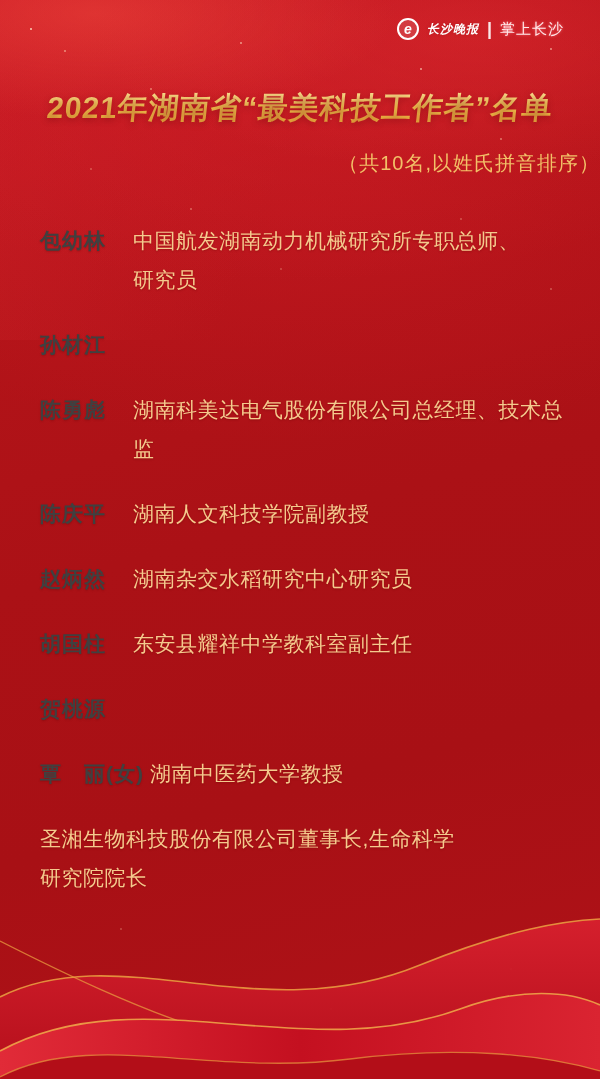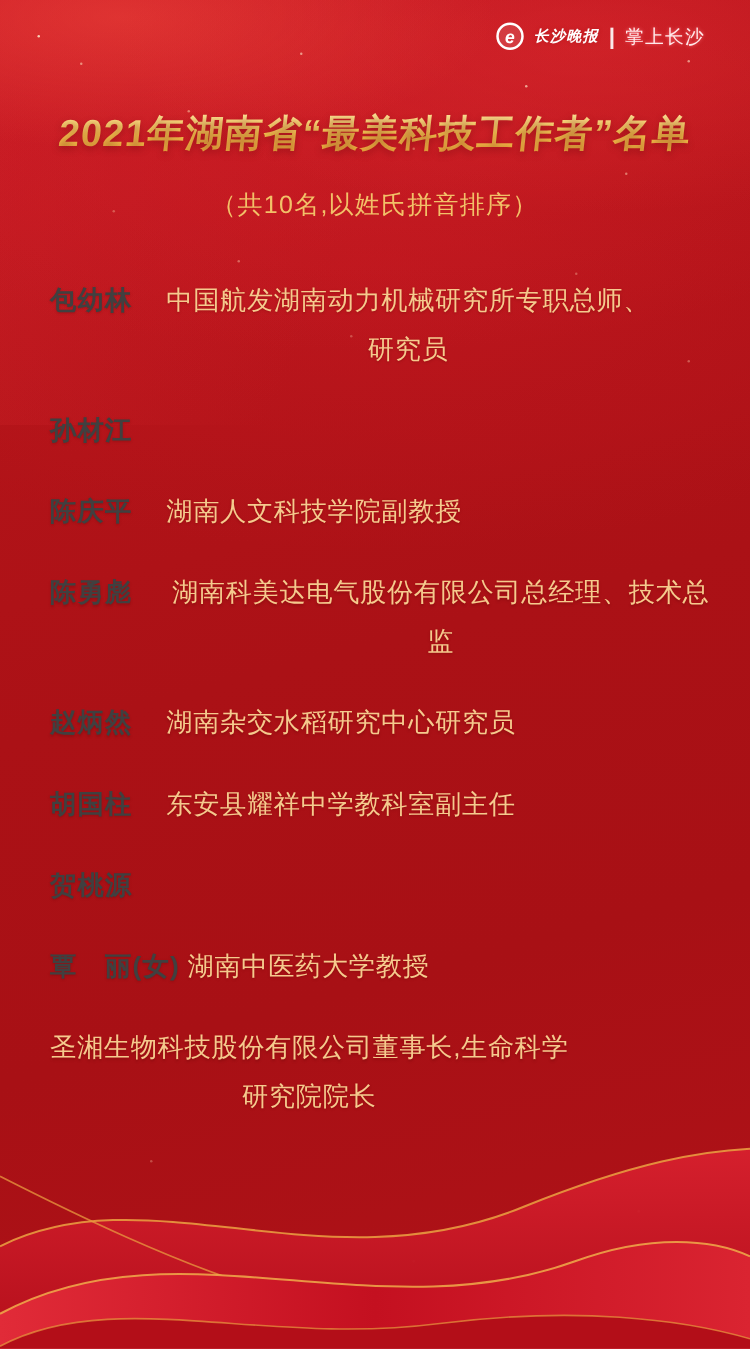--- a/index.html
+++ b/index.html
@@ -57,36 +57,35 @@
   .title {
     display:inline-block;
     font-size:30px; font-weight:bold; letter-spacing:1px; line-height:36px;
     transform:skewX(-6deg);
     background:linear-gradient(180deg,#ffe79c 0%, #f8c74f 48%, #eca63a 100%);
     -webkit-background-clip:text; background-clip:text; color:transparent;
     text-shadow:0 2px 6px rgba(90,5,8,.35);
   }
   .subtitle {
     margin-top:24px;
-    font-size:20px; letter-spacing:1px; color:#f2c168;
+    font-size:20px; letter-spacing:1px; color:#f2c168;text-align:right;
   }
   
   .list { position:relative; margin:44px 28px 0 40px; }
   .row { display:flex; align-items:flex-start; margin-bottom:26px; }
   .name {
     min-width:93px; flex-shrink:0;
     font-size:21px; font-weight:bold; line-height:39px; letter-spacing:1px;
     color:#404040; padding-right:6px;
     text-shadow:0 1px 2px rgba(90,5,8,.3);
   }
   .desc {
     font-size:21px; line-height:39px; letter-spacing:.5px;
     color:#f5ca8d; white-space:pre-line;
     text-shadow:0 1px 2px rgba(90,5,8,.3);
-    text-align:center;
   }
   
   .waves { position:absolute; left:0; bottom:0; width:600px; height:200px; pointer-events:none; }
 </style>
 </head>
 <body>
 
 <div class="bg-top"></div>
 <div class="sparkles"></div>
 
@@ -105,26 +104,26 @@
 <div class="list">
   <div class="row">
     <span class="name">包幼林</span>
     <span class="desc">中国航发湖南动力机械研究所专职总师、
 研究员</span>
   </div>
   <div class="row">
     <span class="name">孙材江</span>
   </div>
   <div class="row">
+    <span class="name">陈勇彪</span>
+    <span class="desc">湖南科美达电气股份有限公司总经理、技术总监</span>
+  </div>
+  <div class="row">
     <span class="name">陈庆平</span>
     <span class="desc">湖南人文科技学院副教授</span>
-  </div>
-  <div class="row">
-    <span class="name">陈勇彪</span>
-    <span class="desc">湖南科美达电气股份有限公司总经理、技术总监</span>
   </div>
   <div class="row">
     <span class="name">赵炳然</span>
     <span class="desc">湖南杂交水稻研究中心研究员</span>
   </div>
   <div class="row">
     <span class="name">胡国柱</span>
     <span class="desc">东安县耀祥中学教科室副主任</span>
   </div>
   <div class="row">

